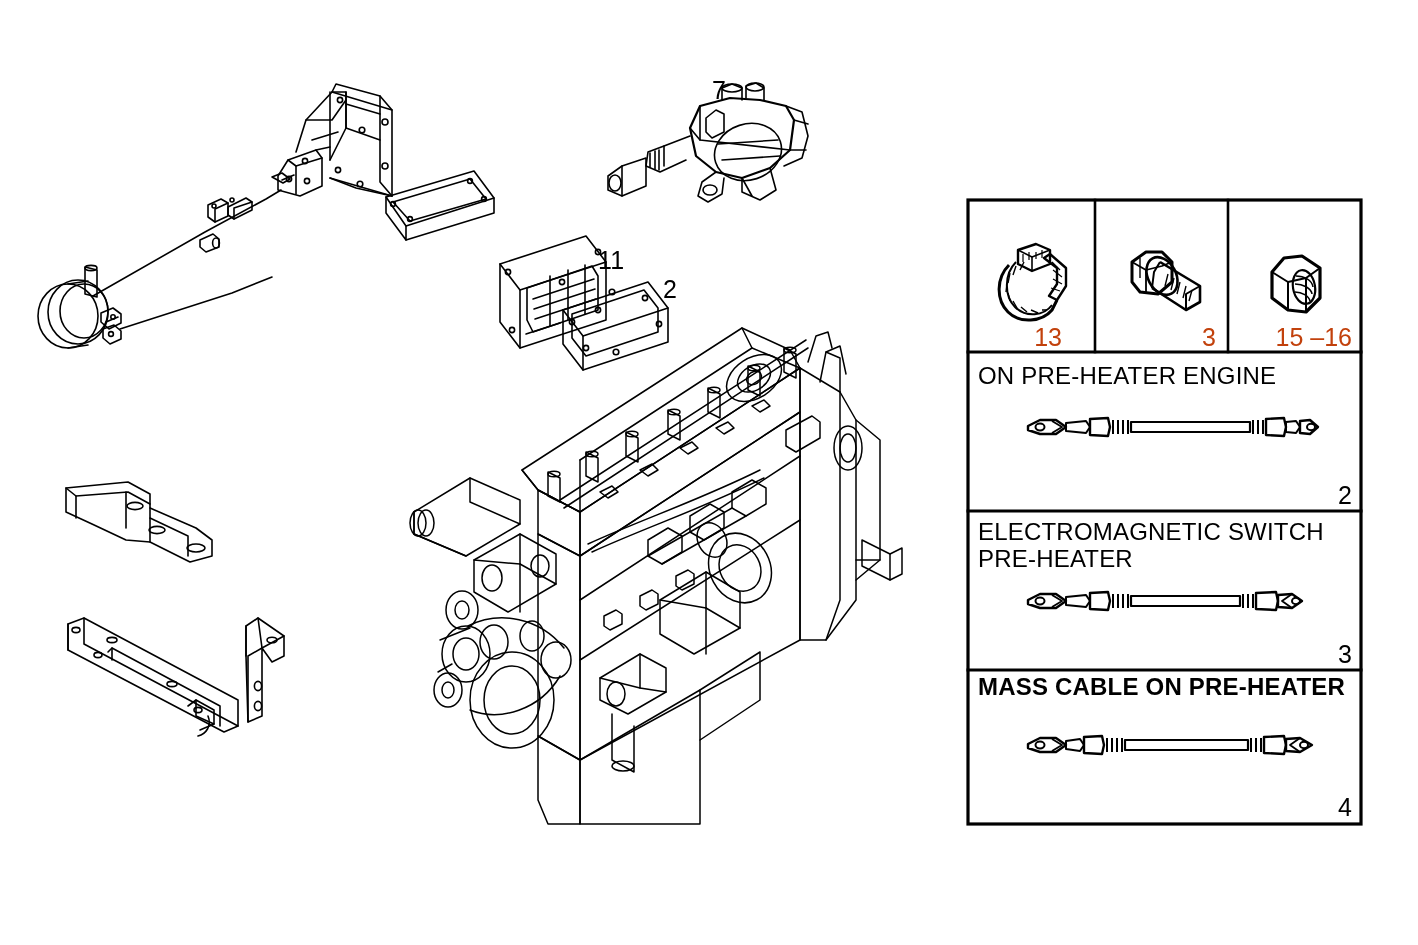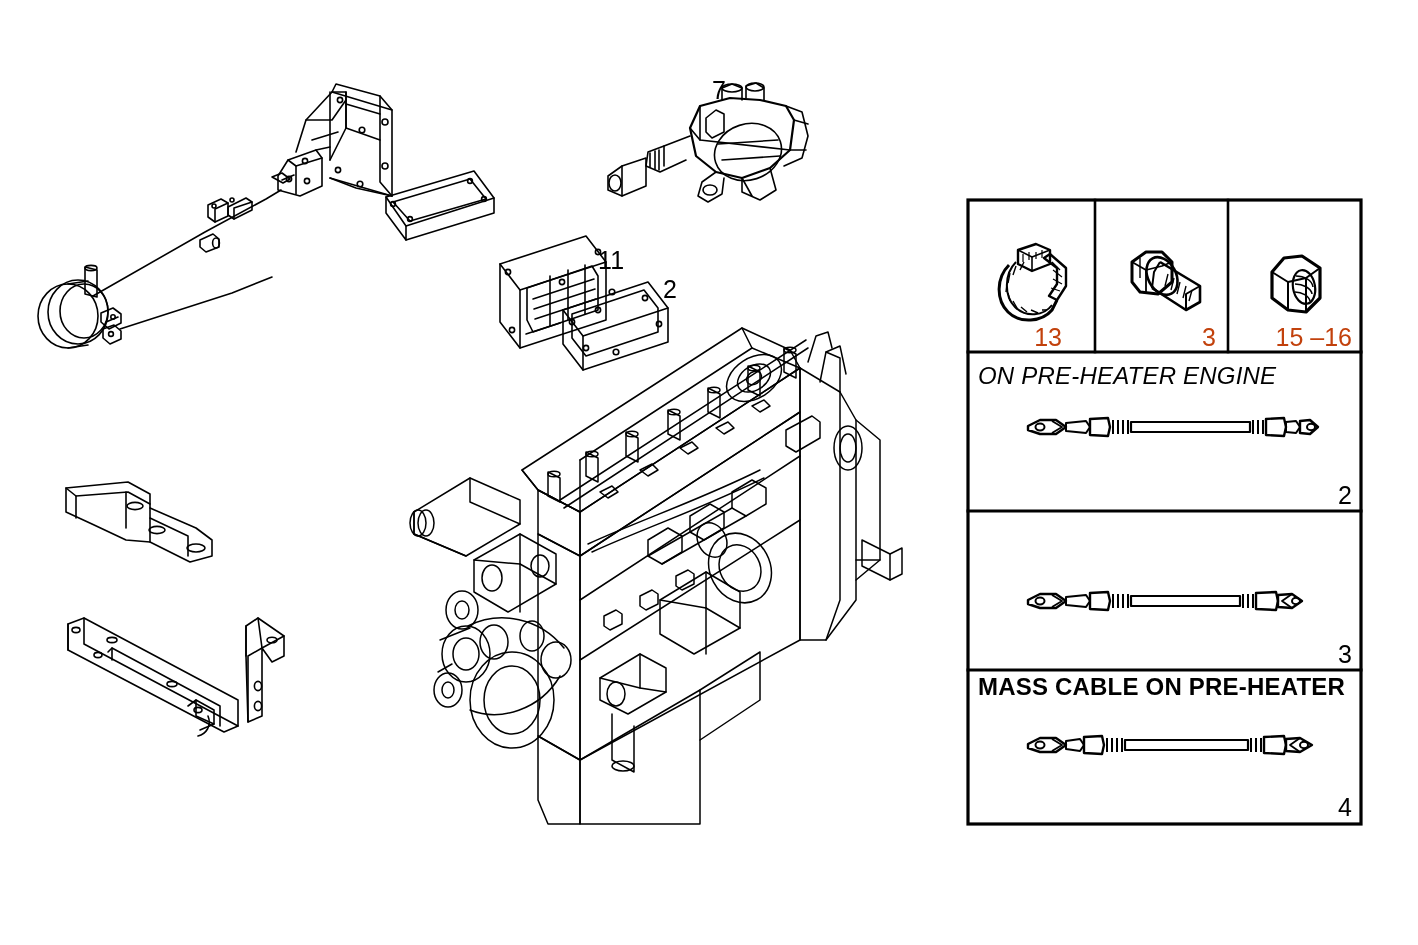--- a/index.html
+++ b/index.html
@@ -482,21 +482,23 @@
       <path d="M1286 739 L1300 738 L1312 745 L1300 752 L1286 751 Z" stroke-width="2.4"></path>
       <path d="M1300 738 L1290 745 L1300 752" stroke-width="1.8"></path>
       <ellipse cx="1304" cy="745" rx="4" ry="3.2"></ellipse>
     </g>
   </svg>
 
   <div class="cell-num" style="left:1062px; top:325px; transform:translateX(-100%);">13</div>
   <div class="cell-num" style="left:1216px; top:325px; transform:translateX(-100%);">3</div>
   <div class="cell-num" style="left:1352px; top:325px; transform:translateX(-100%);">15 –16</div>
 
-  <div class="panel-title" style="left:978px; top:362px;font-style:italic;">ON PRE-HEATER ENGINE</div>
+  <div class="panel-title" style="left:978px; top:362px;">ON PRE-HEATER ENGINE</div>
   <div class="panel-num" style="left:1352px; top:483px; transform:translateX(-100%);">2</div>
 
+  <div class="panel-title" style="left:978px; top:518px;">ELECTROMAGNETIC SWITCH
+PRE-HEATER</div>
   <div class="panel-num" style="left:1352px; top:642px; transform:translateX(-100%);">3</div>
 
   <div class="panel-title" style="left:978px; top:673px;font-weight:bold;">MASS CABLE ON PRE-HEATER</div>
   <div class="panel-num" style="left:1352px; top:795px; transform:translateX(-100%);">4</div>
 
 </div>
 
 </body></html>

